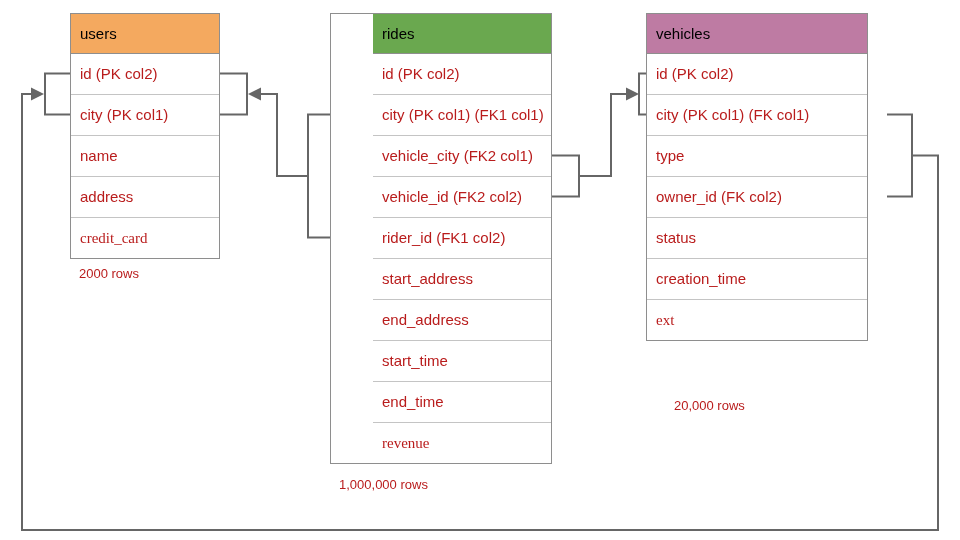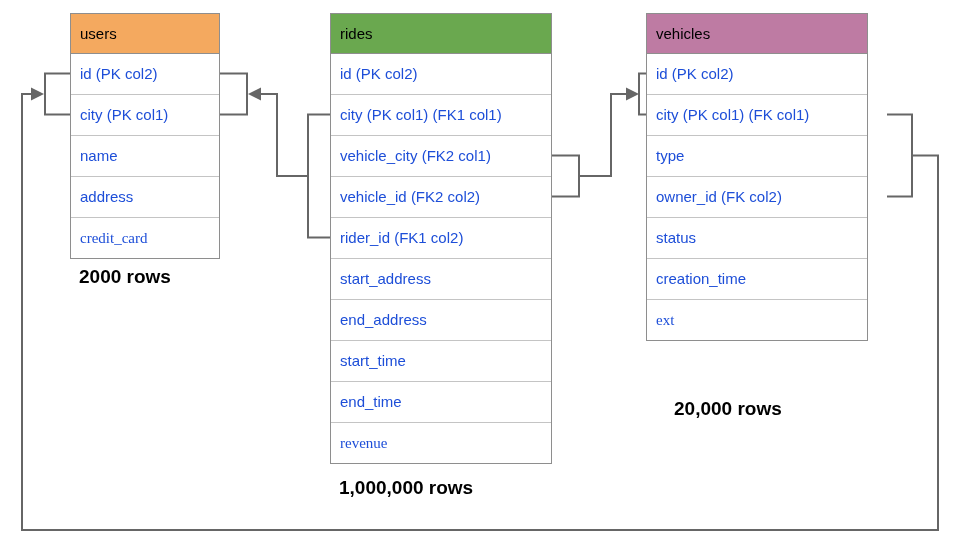--- a/index.html
+++ b/index.html
@@ -9,28 +9,28 @@
   }
   svg.connectors{position:absolute;left:0;top:0;width:960px;height:540px;color:#666666;}
   svg.connectors polyline{fill:none;stroke:currentColor;stroke-width:2;}
   svg.connectors path{fill:currentColor;stroke:none;}
   .tbl{position:absolute;border:1px solid #8e8e8e;background:#fff;box-sizing:border-box;}
   .thead{
     height:40px;line-height:39px;padding:0 9px;font-size:15px;color:#000;
     border-bottom:1px solid #8e8e8e;box-sizing:border-box;
   }
   .trow{
-    height:41px;line-height:40px;padding:0 9px;font-size:15px;color:#1d4ed8;
+    height:41px;line-height:40px;padding:0 9px;font-size:15px;color:#b91c1c;
     border-bottom:1px solid #c4c4c4;box-sizing:border-box;background:#fff;
     white-space:nowrap;
   }
   .trow:last-child{border-bottom:0;height:40px;font-family:Liberation Serif, serif;}
-  .rowcount{position:absolute;font-size:19px;color:#000000;font-weight:bold;}
+  .rowcount{position:absolute;font-size:13px;color:#b91c1c;}
   .w-users{left:70px;top:13px;width:150px;}
-  .w-rides{left:330px;top:13px;width:222px;}
+  .w-rides{left:330px;top:13px;width:222px;padding-left:42px;}
   .w-vehicles{left:646px;top:13px;width:222px;}
 </style>
 </head>
 <body>
 
 <div class="canvas">
 
   <svg class="connectors" viewBox="0 0 960 540" style="color: rgb(102, 102, 102);">
 
     <g>

